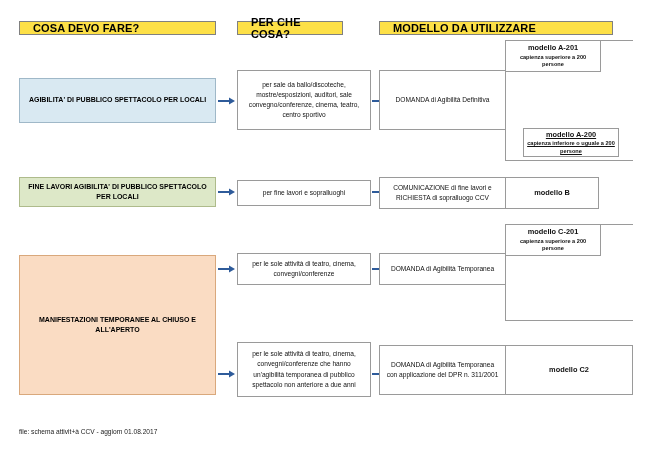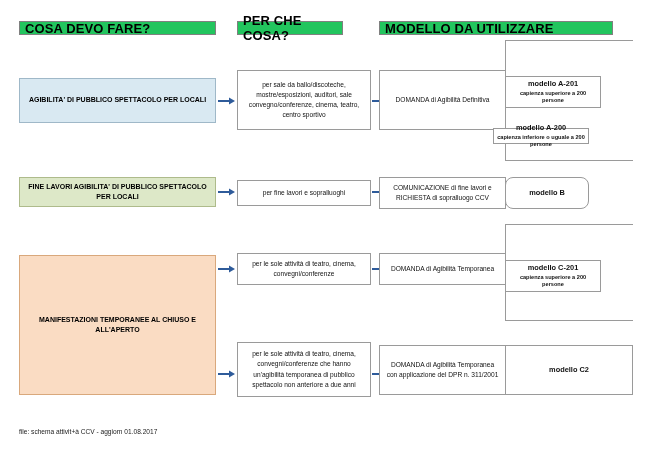--- a/index.html
+++ b/index.html
@@ -10,29 +10,29 @@
     font-family:"Liberation Sans", sans-serif;
     color:#1a1a1a;
     overflow:hidden;
     position:relative;
   }
   .canvas{position:relative;width:647px;height:458px;}
 
   
   .hdr{
     position:absolute;
-    background:#22c55e;
+    background:#fde047;
     border:1px solid #808080;
-    font-size:13px;
+    font-size:11px;
     font-weight:bold;
     letter-spacing:.1px;
     color:#000;
     display:flex;
     align-items:center;
-    padding-left:5px;
+    padding-left:13px;
     box-sizing:border-box;
   }
 
   
   .cat{
     position:absolute;
     box-sizing:border-box;
     display:flex;
     align-items:center;
     justify-content:center;
@@ -141,26 +141,26 @@
   </div>
 
   <div class="box" style="left:379px;top:70px;width:127px;height:60px;">
     <span>DOMANDA di Agibilità Definitiva</span>
   </div>
 
   <div class="vline" style="left:505px;top:40px;height:120px;"></div>
   <div class="hline" style="left:505px;top:40px;width:128px;"></div>
   <div class="hline" style="left:505px;top:160px;width:128px;"></div>
 
-  <div class="modello" style="left:505px;top:40px;width:96px;height:32px;margin-top:36px;">
+  <div class="modello" style="left:505px;top:40px;width:96px;height:32px;">
     <span class="m-title">modello A-201</span>
     <span class="m-sub">capienza superiore a 200 persone</span>
   </div>
 
-  <div class="modello" style="left:493px;top:128px;width:96px;height:16px;">
+  <div class="modello" style="left:523px;top:128px;width:96px;height:29px;text-decoration:underline;">
     <span class="m-title">modello A-200</span>
     <span class="m-sub">capienza inferiore o uguale a 200 persone</span>
   </div>
 
   <div class="cat green" style="left:19px;top:177px;width:197px;height:30px;">
     <span>FINE LAVORI AGIBILITA' DI PUBBLICO SPETTACOLO PER LOCALI</span>
   </div>
 
   <div class="arrow" style="left:218px;top:188px;width:18px;">
     <svg width="18" height="8" viewBox="0 0 18 8">
@@ -177,21 +177,21 @@
     <svg width="18" height="8" viewBox="0 0 18 8">
       <path d="M0,4 L12,4" stroke="#2e5b9a" stroke-width="2" fill="none"></path>
       <path d="M11,0.5 L17,4 L11,7.5 Z" fill="#2e5b9a"></path>
     </svg>
   </div>
 
   <div class="box" style="left:379px;top:177px;width:127px;height:32px;">
     <span>COMUNICAZIONE di fine lavori e RICHIESTA di sopralluogo CCV</span>
   </div>
 
-  <div class="box bold" style="left:505px;top:177px;width:84px;height:32px;border-radius:8px;">
+  <div class="box bold" style="left:505px;top:177px;width:94px;height:32px;">
     <span>modello B</span>
   </div>
 
   <div class="cat orange" style="left:19px;top:255px;width:197px;height:140px;">
     <span>MANIFESTAZIONI TEMPORANEE AL CHIUSO E ALL'APERTO</span>
   </div>
 
   <div class="arrow" style="left:218px;top:265px;width:18px;">
     <svg width="18" height="8" viewBox="0 0 18 8">
       <path d="M0,4 L12,4" stroke="#2e5b9a" stroke-width="2" fill="none"></path>
@@ -211,21 +211,21 @@
   </div>
 
   <div class="box" style="left:379px;top:253px;width:127px;height:32px;">
     <span>DOMANDA di Agibilità Temporanea</span>
   </div>
 
   <div class="vline" style="left:505px;top:224px;height:96px;"></div>
   <div class="hline" style="left:505px;top:224px;width:128px;"></div>
   <div class="hline" style="left:505px;top:320px;width:128px;"></div>
 
-  <div class="modello" style="left:505px;top:224px;width:96px;height:32px;margin-top:36px;">
+  <div class="modello" style="left:505px;top:224px;width:96px;height:32px;">
     <span class="m-title">modello C-201</span>
     <span class="m-sub">capienza superiore a 200 persone</span>
   </div>
 
 
   <div class="arrow" style="left:218px;top:370px;width:18px;">
     <svg width="18" height="8" viewBox="0 0 18 8">
       <path d="M0,4 L12,4" stroke="#2e5b9a" stroke-width="2" fill="none"></path>
       <path d="M11,0.5 L17,4 L11,7.5 Z" fill="#2e5b9a"></path>
     </svg>

